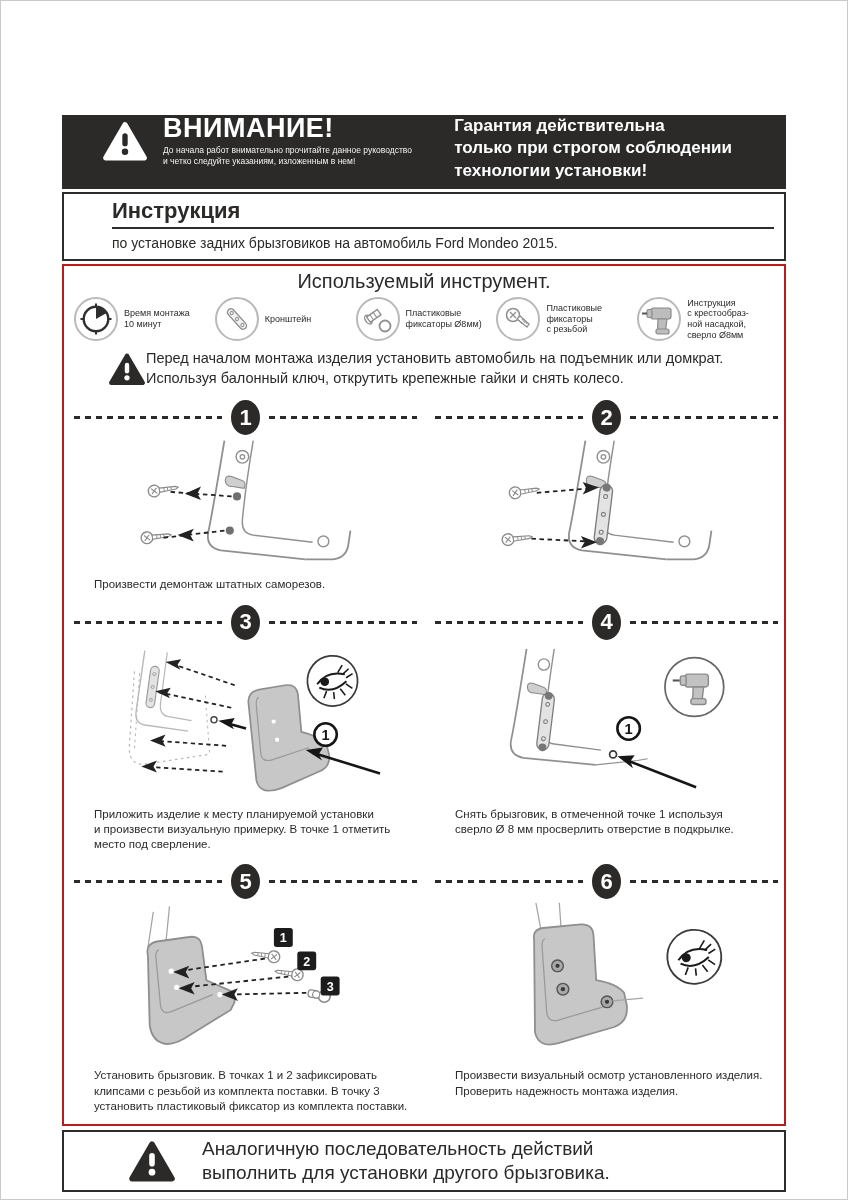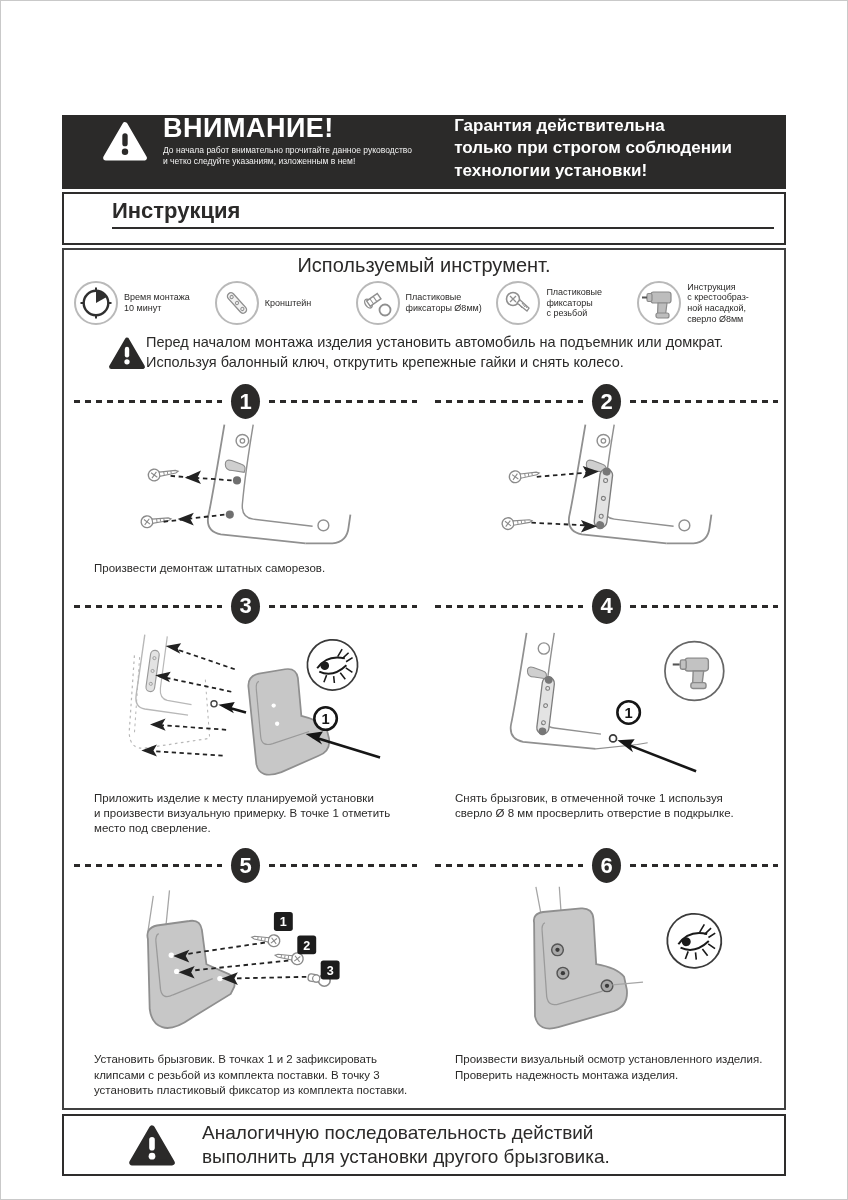--- a/index.html
+++ b/index.html
@@ -18,21 +18,21 @@
   .band-right{margin-left:auto;padding-right:54px;font-size:17px;font-weight:bold;
     line-height:1.32;white-space:pre-line;}
 
   
   .title-box{border:2px solid #2e2d2c;margin-top:3px;padding:5px 0 8px 48px;}
   .doc-title{font-size:22px;font-weight:bold;margin:0 0 5px 0;line-height:1.05;}
   .title-rule{height:2px;background:#2e2d2c;margin:0 10px 6px 0;}
   .doc-subtitle{font-size:14px;}
 
   
-  .main-box{border:2px solid #404040;margin-top:3px;padding-bottom:4px;}
+  .main-box{border:2px solid #b91c1c;margin-top:3px;padding-bottom:4px;}
   .tools-heading{text-align:center;font-size:20px;margin:4px 0 2px 0;}
   .tools-row{display:flex;align-items:flex-start;padding:2px 6px 4px 10px;}
   .tool{flex:1;display:flex;align-items:center;gap:6px;min-width:0;}
   .tool-circle{width:40px;height:40px;border:2px solid #b9b9b9;border-radius:50%;
     flex:none;display:flex;align-items:center;justify-content:center;background:#fff;}
   .tool-label{font-size:9px;line-height:1.2;white-space:pre-line;}
 
   .pre-warning{display:flex;align-items:center;padding:4px 20px 6px 44px;}
   .pre-warning-text{font-size:14.5px;line-height:1.35;white-space:pre-line;}
 
@@ -70,20 +70,21 @@
       </div>
     </div>
     <div class="band-right">Гарантия действительна
 только при строгом соблюдении
 технологии установки!</div>
   </div>
 
   <div class="title-box">
     <h1 class="doc-title">Инструкция</h1>
     <div class="title-rule"></div>
+    <div class="doc-subtitle">по установке задних брызговиков на автомобиль Ford Mondeo 2015.</div>
   </div>
 
   <div class="main-box">
 
     <div class="tools-heading">Используемый инструмент.</div>
 
     <div class="tools-row">
 
       <div class="tool">
         <div class="tool-circle">

